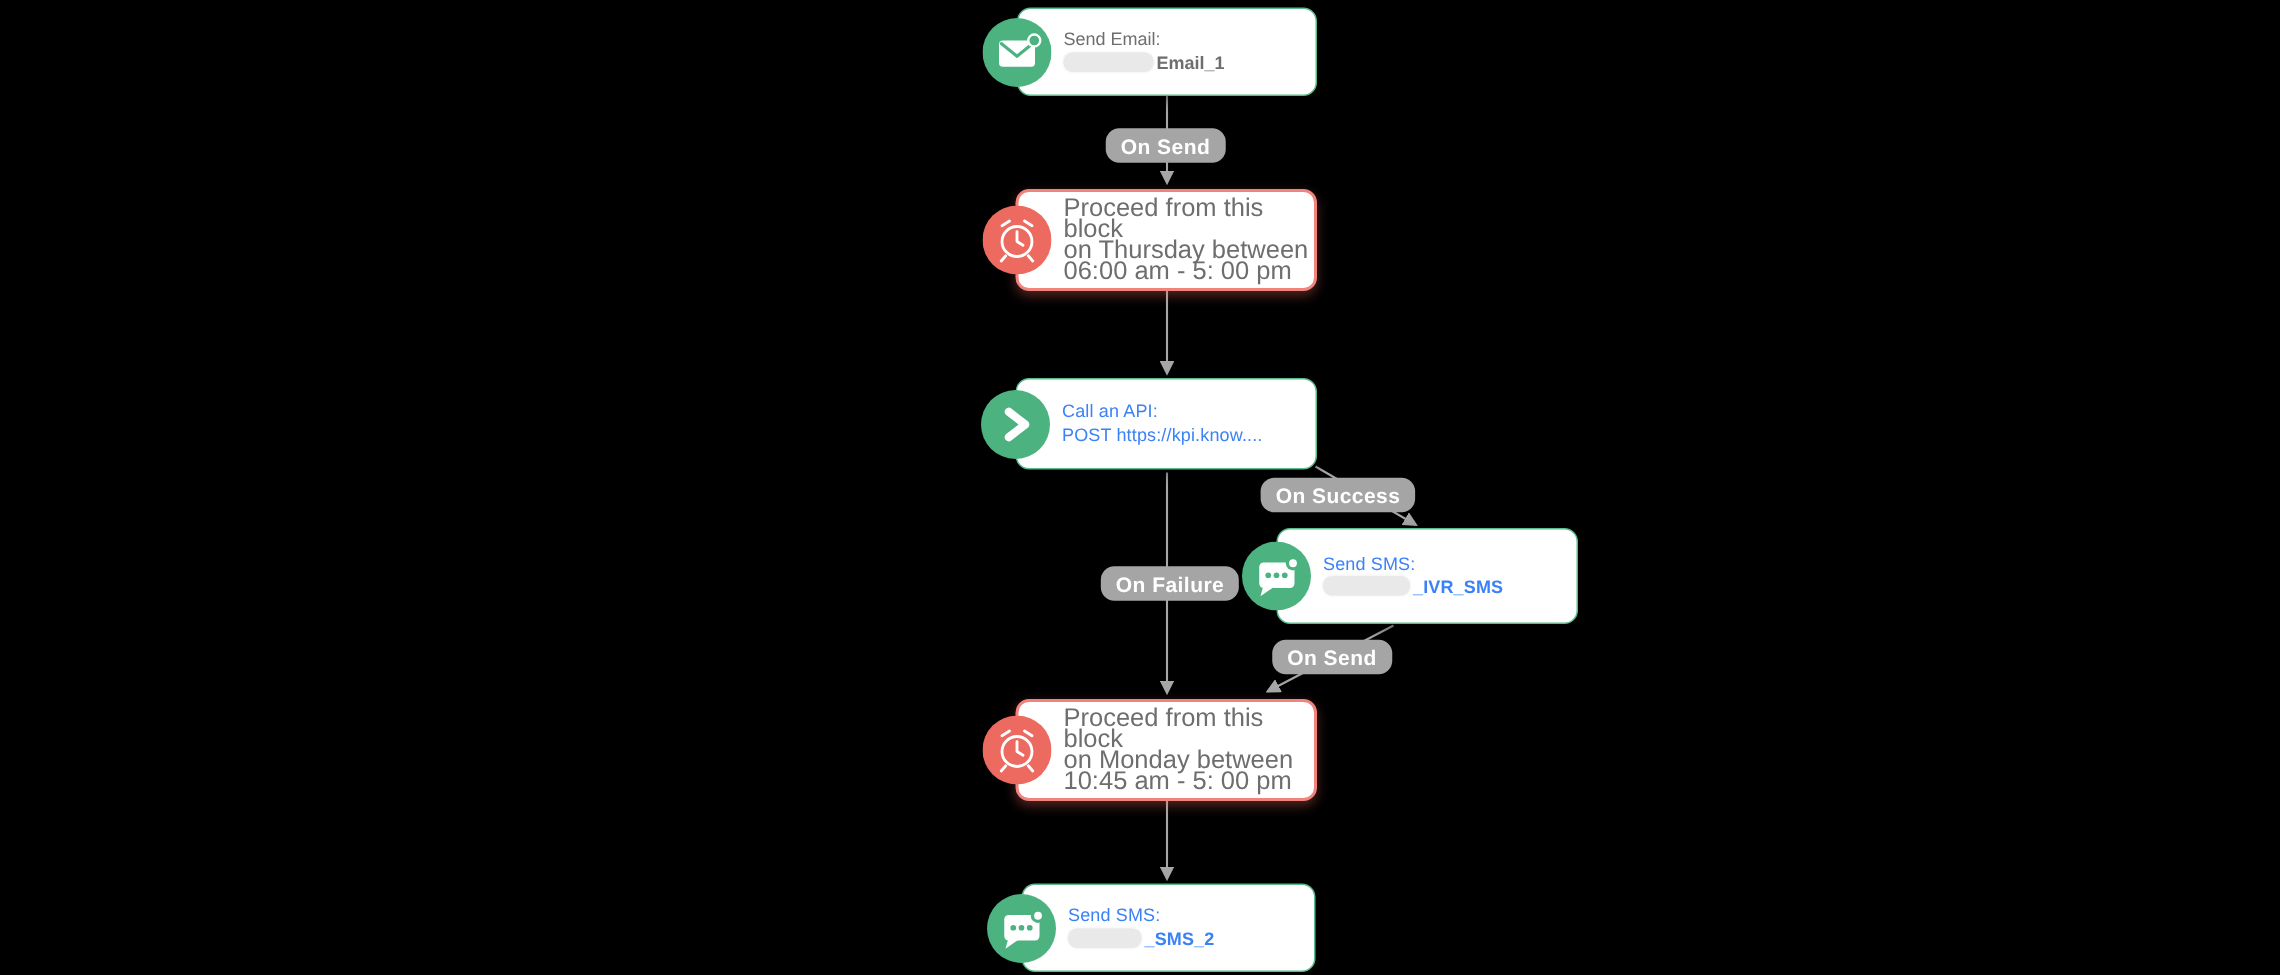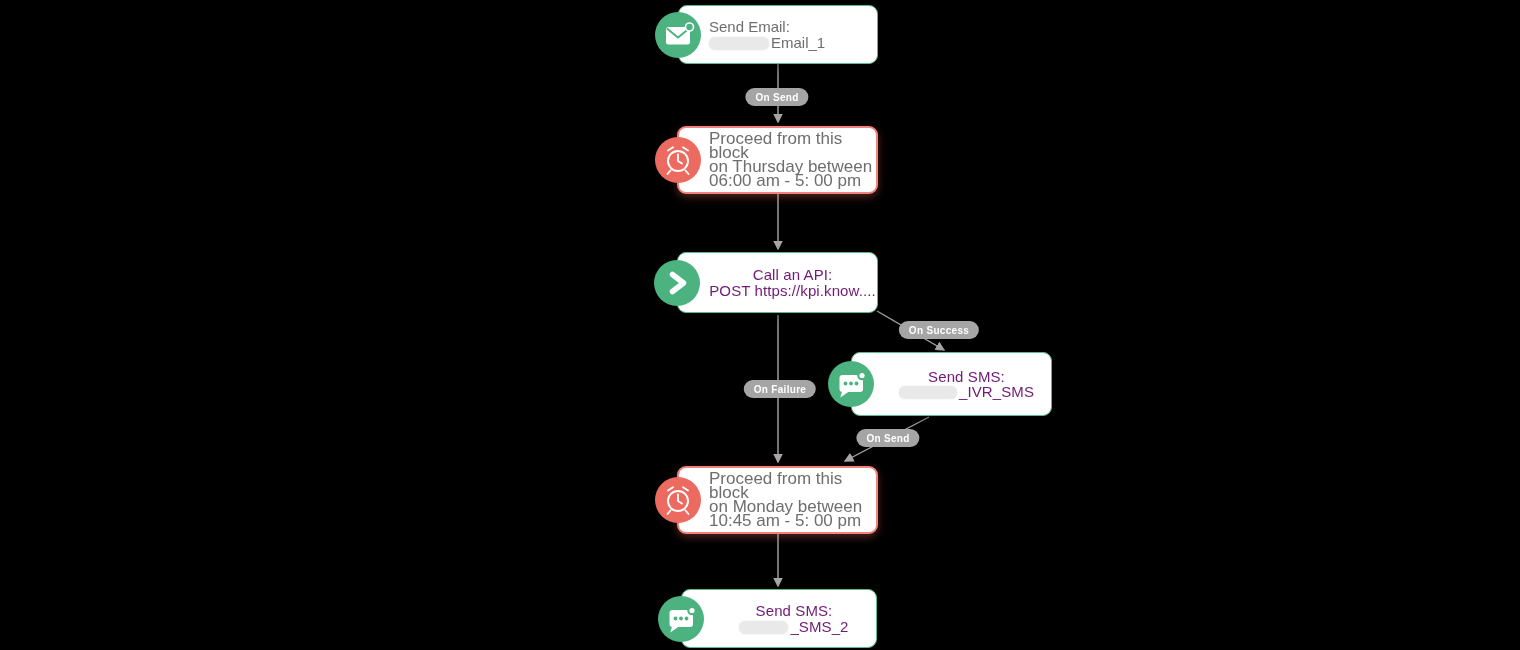--- a/index.html
+++ b/index.html
@@ -21,40 +21,40 @@
   .n2{left:677px;top:126px;width:201px;height:68px;}
   .n3{left:677px;top:252px;width:201px;height:61px;}
   .n4{left:851px;top:352px;width:201px;height:64px;}
   .n5{left:677px;top:466px;width:201px;height:68px;}
   .n6{left:681px;top:589px;width:196px;height:59px;}
 
   .icon{
     position:absolute;left:-24px;top:50%;width:46px;height:46px;
     margin-top:-23px;pointer-events:none;
   }
-  .txt{font-size:15px;line-height:15.5px;}
+  .txt{font-size:12px;line-height:15.5px;}
   .txt.tight{line-height:14.2px;font-size:17px;}
   .txt.gray{color:#6e6e6e;}
-  .txt.dark{color:#701a75;font-weight:500;letter-spacing:.1px;text-align:center;}
-  .valline{white-space:nowrap;}
+  .txt.dark{color:#3b82f6;font-weight:500;letter-spacing:.1px;}
+  .valline{white-space:nowrap;font-weight:bold;}
 
   .redact{
     display:inline-block;height:13px;background:#e9e9e9;border-radius:6px;
     vertical-align:-2px;margin-right:2px;box-shadow:0 0 2px #e9e9e9;
   }
   .w60{width:60px;} .w58{width:58px;} .w49{width:49px;}
 
   
   .pill{
     position:absolute;transform:translate(-50%,-50%);
-    background:#a5a5a5;color:#fff;font-size:10px;font-weight:600;
+    background:#a5a5a5;color:#fff;font-size:14px;font-weight:600;
     letter-spacing:.3px;padding:3.5px 10px;border-radius:9px;white-space:nowrap;
   }
   .p0{left:777px;top:97px;}
-  .p2{left:939px;top:330px;}
+  .p2{left:892px;top:330px;}
   .p3{left:780px;top:389px;}
   .p4{left:888px;top:438px;}
 </style>
 </head>
 <body>
 
 <div class="canvas">
 
   <svg class="edges" xmlns="http://www.w3.org/2000/svg">
     <defs>

